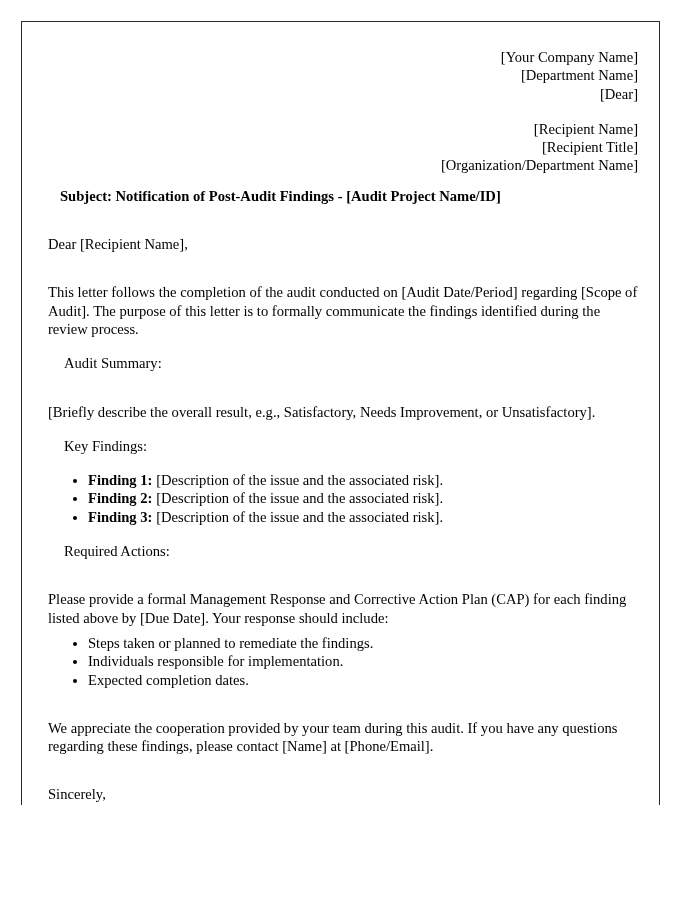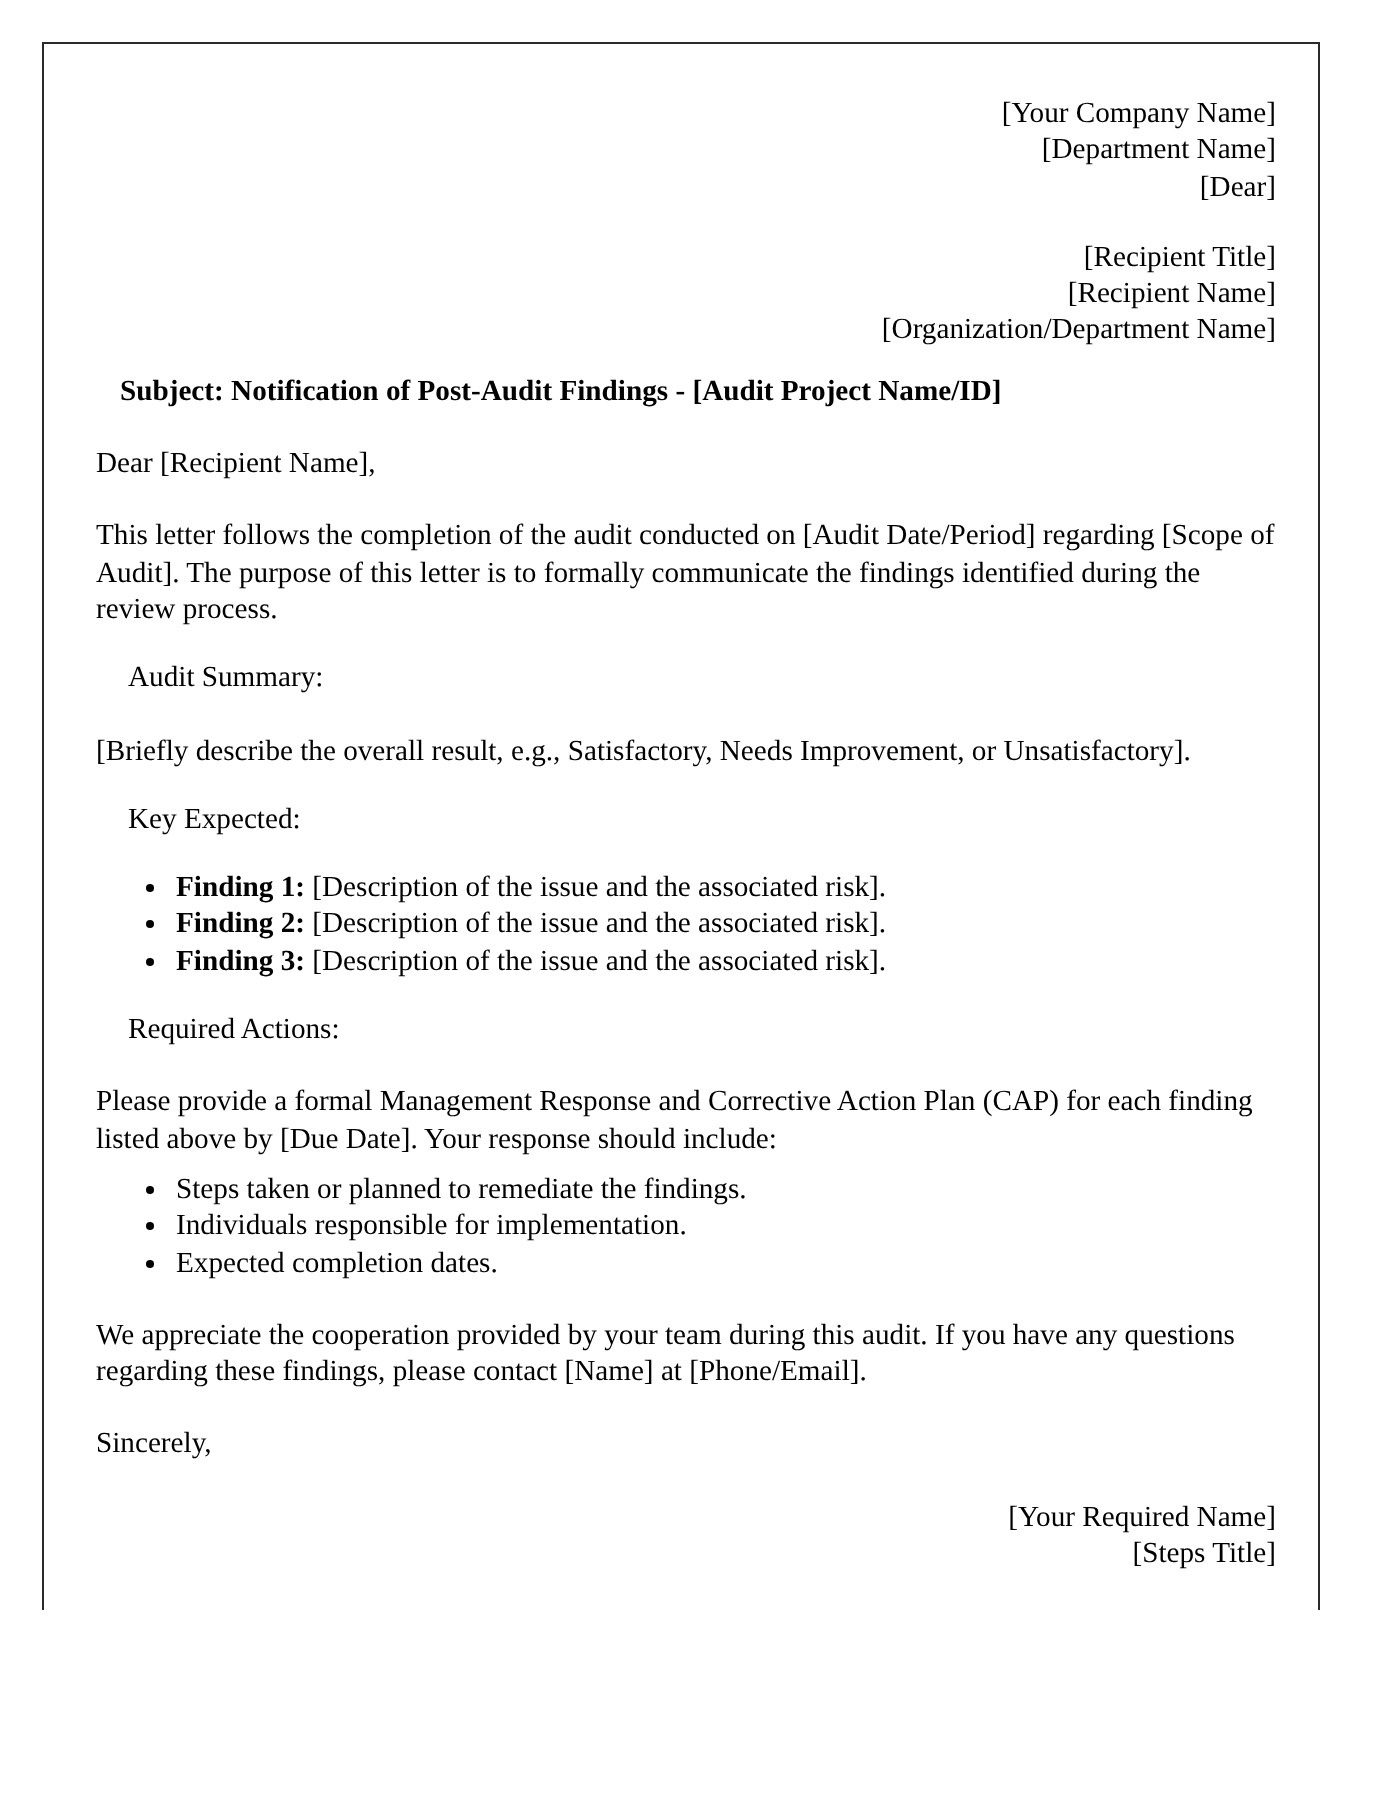--- a/index.html
+++ b/index.html
@@ -44,21 +44,21 @@
   .line {
     white-space: nowrap;
     text-align: right;
   }
 
   .para {
     margin: 0;
   }
   .spacer-blk { height: 17px; }
 
-  .block-gap { margin-top: 18px; }
+  .block-gap { margin-top: 30px; }
 
   .heading {
     font-weight: normal;
     margin: 16px;
   }
 
   .subject {
     font-weight: bold;
     margin: 12px;
   }
@@ -89,35 +89,35 @@
 
     <div>
       <p class="addr-line line">[Your Company Name]</p>
       <p class="addr-line line">[Department Name]</p>
       <p class="addr-line line">[Dear]</p>
     </div>
 
     <div class="spacer-blk"></div>
 
     <div>
+      <p class="addr-line line">[Recipient Name]</p>
       <p class="addr-line line">[Recipient Title]</p>
-      <p class="addr-line line">[Recipient Name]</p>
       <p class="addr-line line">[Organization/Department Name]</p>
     </div>
 
     <p class="subject block-gap">Subject: Notification of Post-Audit Findings - [Audit Project Name/ID]</p>
 
     <p class="para block-gap">Dear [Recipient Name],</p>
 
     <p class="para block-gap">This letter follows the completion of the audit conducted on [Audit Date/Period] regarding [Scope of Audit]. The purpose of this letter is to formally communicate the findings identified during the review process.</p>
 
     <p class="heading block-gap">Audit Summary:</p>
     <p class="para block-gap">[Briefly describe the overall result, e.g., Satisfactory, Needs Improvement, or Unsatisfactory].</p>
 
-    <p class="heading block-gap">Key Expected:</p>
+    <p class="heading block-gap">Key Findings:</p>
     <ul class="bullets">
       <li><span class="b">Finding 1:</span><span> [Description of the issue and the associated risk].</span></li>
       <li><span class="b">Finding 2:</span><span> [Description of the issue and the associated risk].</span></li>
       <li><span class="b">Finding 3:</span><span> [Description of the issue and the associated risk].</span></li>
     </ul>
 
     <p class="heading block-gap">Required Actions:</p>
     <p class="para block-gap">Please provide a formal Management Response and Corrective Action Plan (CAP) for each finding listed above by [Due Date]. Your response should include:</p>
     <ul class="bullets">
       <li>Steps taken or planned to remediate the findings.</li>

